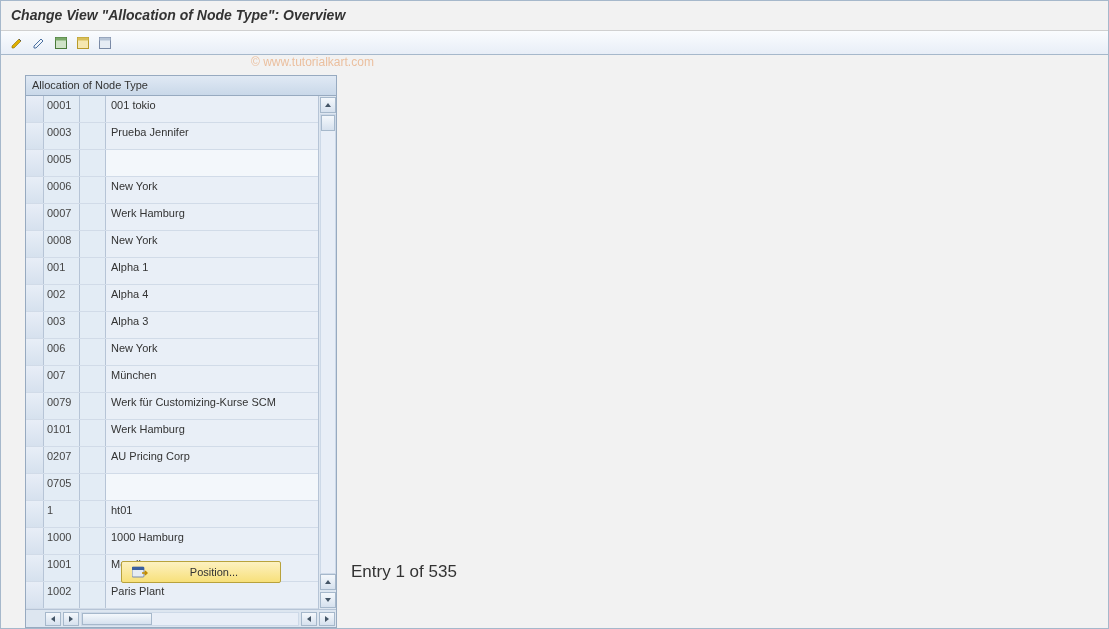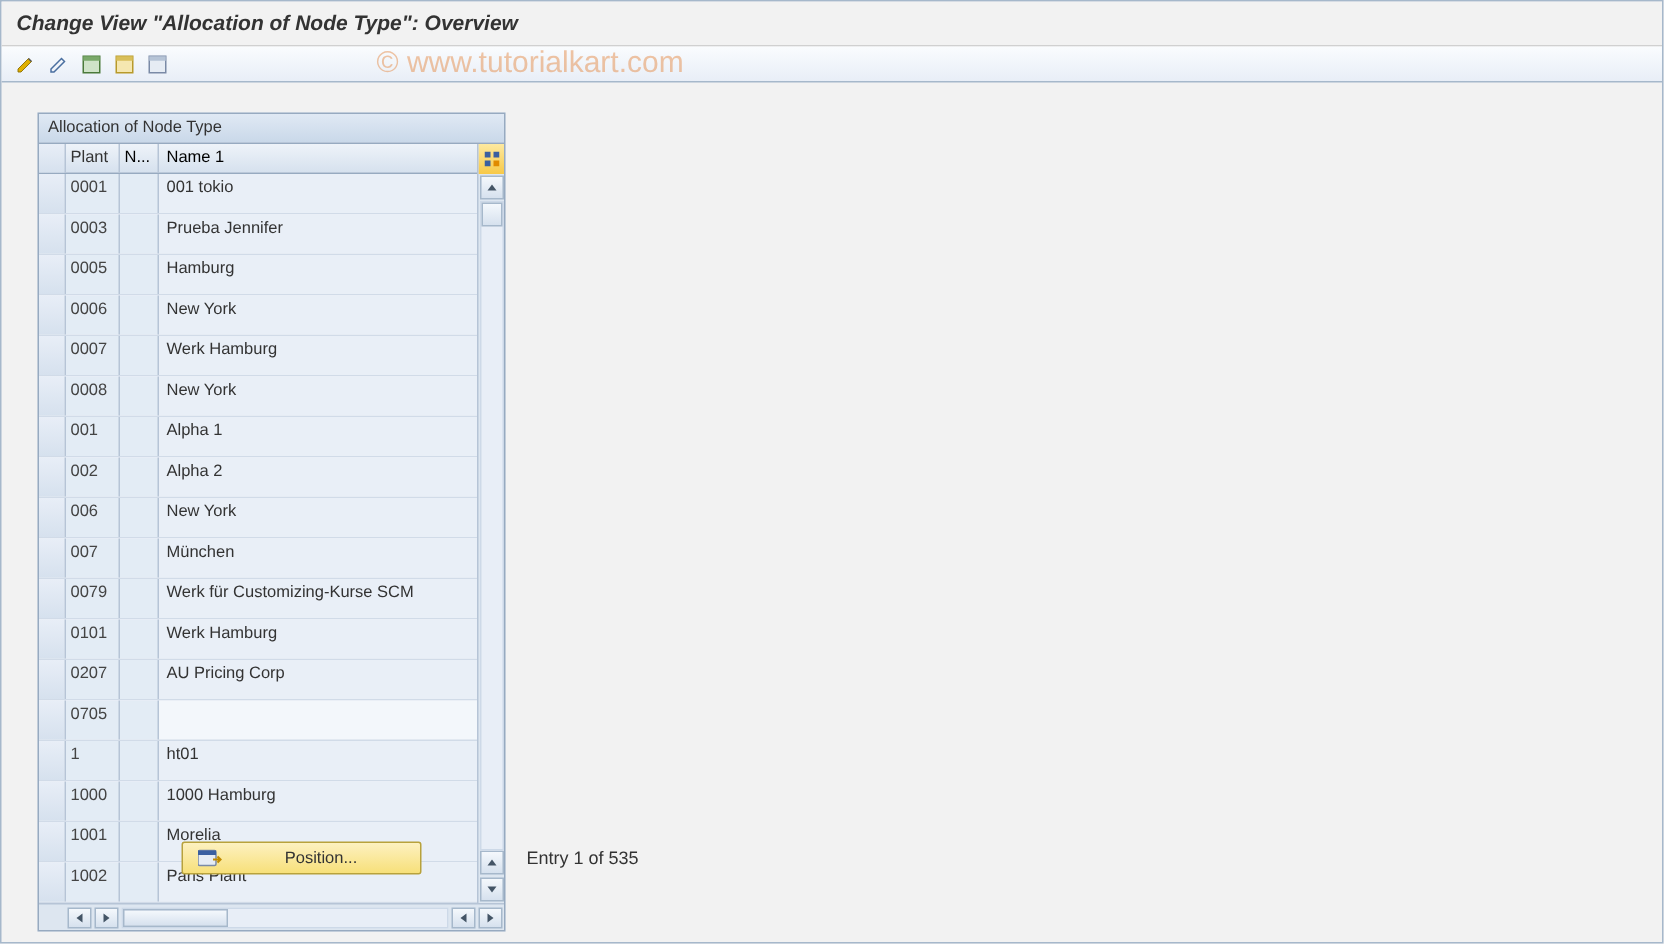--- a/index.html
+++ b/index.html
@@ -38,23 +38,23 @@
       display: flex;
       align-items: center;
       justify-content: center;
       cursor: pointer;
       border: 1px solid transparent;
       border-radius: 2px;
     }
     .tb-btn svg { width:14px; height:14px; }
     .watermark {
       position: absolute;
-      top: 30px;
+      top: 54px;
       left: 250px;
-      font-size: 20px;
+      font-size: 12px;
       color: rgba(230,150,90,0.55);
       font-family: Arial;
       pointer-events:none;
     }
     .content {
       padding: 20px 10px 10px 24px;
     }
     .panel {
       width: 312px;
       border: 1px solid #97aac0;
@@ -168,21 +168,21 @@
       cursor:pointer;
       font-size:11px;
       color:#333;
       border-radius:2px;
     }
     .pos-btn .icon {
       width:16px;height:14px;
       display:flex;align-items:center;justify-content:center;
     }
     .pos-btn .label{flex:1;text-align:center;}
-    .entry-text { font-size:12px; color:#333;}
+    .entry-text { font-size:17px; color:#333;}
     .col-cfg-wrap{display:flex;}
   </style>
 </head>
 <body>
 
 <div class="title-bar">
   <span>Change View "Allocation of Node Type": Overview</span>
 </div>
 
 <div class="toolbar">
@@ -216,55 +216,38 @@
       </svg>
   </div>
 </div>
 
 <div class="watermark">© www.tutorialkart.com</div>
 
 <div class="content">
   <div class="panel">
     <div class="panel-header">Allocation of Node Type</div>
     <div class="grid">
-      <div class="col-cfg-wrap">
-        <div class="grid-header" style="flex:1">
-          <div class="col-sel"></div>
-          <div class="col-plant">Plant</div>
-          <div class="col-n">N...</div>
-          <div class="col-name">Name 1</div>
-        </div>
-        <div class="col-cfg">
-          <svg viewBox="0 0 10 10">
-              <rect x="0" y="0" width="4" height="4" fill="#3a5fa0"></rect>
-              <rect x="6" y="0" width="4" height="4" fill="#3a5fa0"></rect>
-              <rect x="0" y="6" width="4" height="4" fill="#3a5fa0"></rect>
-              <rect x="6" y="6" width="4" height="4" fill="#e08a00"></rect>
-            </svg>
-        </div>
-      </div>
       <div class="grid-body">
         <div class="rows" id="rows">
             <div class="row">
               <div class="col-sel"></div>
               <div class="col-plant">0001</div>
               <div class="col-n"></div>
               <div class="col-name">001 tokio</div>
             </div>
             <div class="row">
               <div class="col-sel"></div>
               <div class="col-plant">0003</div>
               <div class="col-n"></div>
               <div class="col-name">Prueba Jennifer</div>
             </div>
             <div class="row">
               <div class="col-sel"></div>
               <div class="col-plant">0005</div>
               <div class="col-n"></div>
-              <div class="col-name">Hamburg</div>
             </div>
             <div class="row">
               <div class="col-sel"></div>
               <div class="col-plant">0006</div>
               <div class="col-n"></div>
               <div class="col-name">New York</div>
             </div>
             <div class="row">
               <div class="col-sel"></div>
               <div class="col-plant">0007</div>
@@ -280,21 +263,27 @@
             <div class="row">
               <div class="col-sel"></div>
               <div class="col-plant">001</div>
               <div class="col-n"></div>
               <div class="col-name">Alpha 1</div>
             </div>
             <div class="row">
               <div class="col-sel"></div>
               <div class="col-plant">002</div>
               <div class="col-n"></div>
-              <div class="col-name">Alpha 2</div>
+              <div class="col-name">Alpha 4</div>
+            </div>
+            <div class="row">
+              <div class="col-sel"></div>
+              <div class="col-plant">003</div>
+              <div class="col-n"></div>
+              <div class="col-name">Alpha 3</div>
             </div>
             <div class="row">
               <div class="col-sel"></div>
               <div class="col-plant">006</div>
               <div class="col-n"></div>
               <div class="col-name">New York</div>
             </div>
             <div class="row">
               <div class="col-sel"></div>
               <div class="col-plant">007</div>

